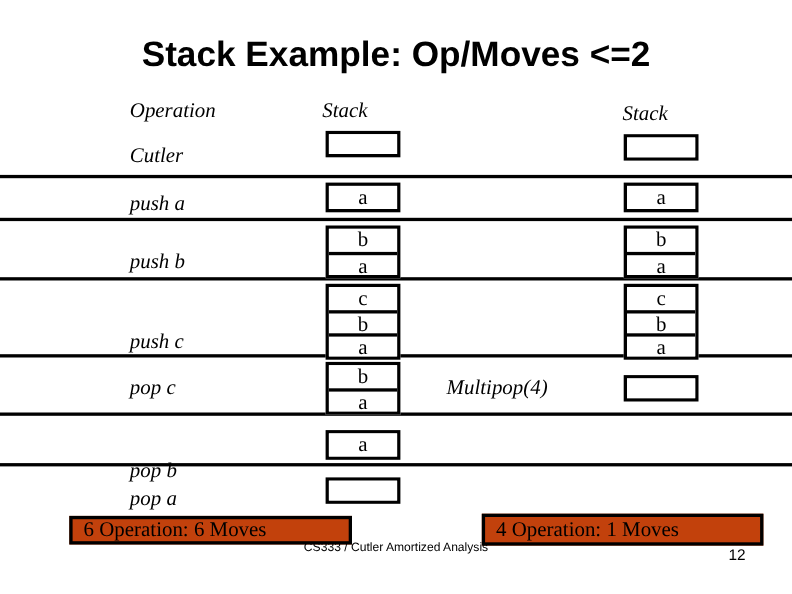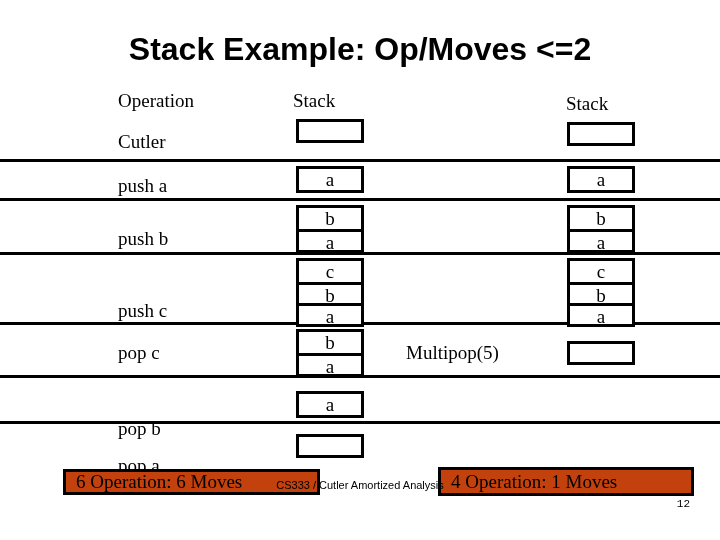--- a/index.html
+++ b/index.html
@@ -32,20 +32,21 @@
     white-space: nowrap;
   }
 
   
   .abs-text {
     position: absolute;
     font-family: "Liberation Serif", "DejaVu Serif", serif;
     font-size: 19px;
     line-height: 22px;
     white-space: nowrap;
+    font-style: italic;
   }
 
   
   .rule {
     position: absolute;
     left: 0;
     width: 720px;
     height: 3px;
     background: #000000;
   }
@@ -87,36 +88,36 @@
     display: flex;
     align-items: center;
     padding-left: 10px;
     white-space: nowrap;
   }
 
   
   .footer-text {
     position: absolute;
     left: 240px;
-    top: 478px;
+    top: 491px;
     width: 240px;
     text-align: center;
     font-family: "Liberation Sans", "DejaVu Sans", sans-serif;
     font-size: 11px;
     line-height: 14px;
     color: #000000;
   }
   .page-number {
     position: absolute;
     left: 650px;
     top: 497px;
     width: 40px;
-    text-align: right;
-    font-family: Liberation Mono, monospace;
-    font-size: 11px;
+    text-align: center;
+    font-family: Liberation Sans, sans-serif;
+    font-size: 14px;
     line-height: 14px;
     color: #000000;
   }
 </style>
 </head>
 <body>
 
 <div id="slide">
 
   <div class="slide-title">Stack Example: Op/Moves &lt;=2</div>
@@ -168,31 +169,31 @@
     <div class="cell">c</div>
     <div class="cell">b</div>
     <div class="cell">a</div>
   </div>
 
   <div class="abs-text" style="left:118px; top:342px;text-align:center;">pop c</div>
   <div class="stack" style="left:296px; top:329px; width:62px;">
     <div class="cell">b</div>
     <div class="cell">a</div>
   </div>
-  <div class="abs-text" style="left:406px; top:342px;">Multipop(5)</div>
+  <div class="abs-text" style="left:406px; top:342px;">Multipop(4)</div>
   <div class="stack empty" style="left:567px; top:341px; width:62px;">
     <div class="cell"></div>
   </div>
 
   <div class="abs-text" style="left:118px; top:418px;">pop b</div>
   <div class="stack" style="left:296px; top:391px; width:62px;">
     <div class="cell">a</div>
   </div>
 
-  <div class="abs-text" style="left:118px; top:455px;">pop a</div>
+  <div class="abs-text" style="left:118px; top:443px;">pop a</div>
   <div class="stack empty" style="left:296px; top:434px; width:62px;">
     <div class="cell"></div>
   </div>
 
   <div class="callout" style="left:63px; top:469px; width:257px; height:26px;">6 Operation: 6 Moves</div>
   <div class="callout" style="left:438px; top:467px; width:256px; height:29px;">4 Operation: 1 Moves</div>
 
   <div class="footer-text">CS333 / Cutler Amortized Analysis</div>
   <div class="page-number">12</div>
 

